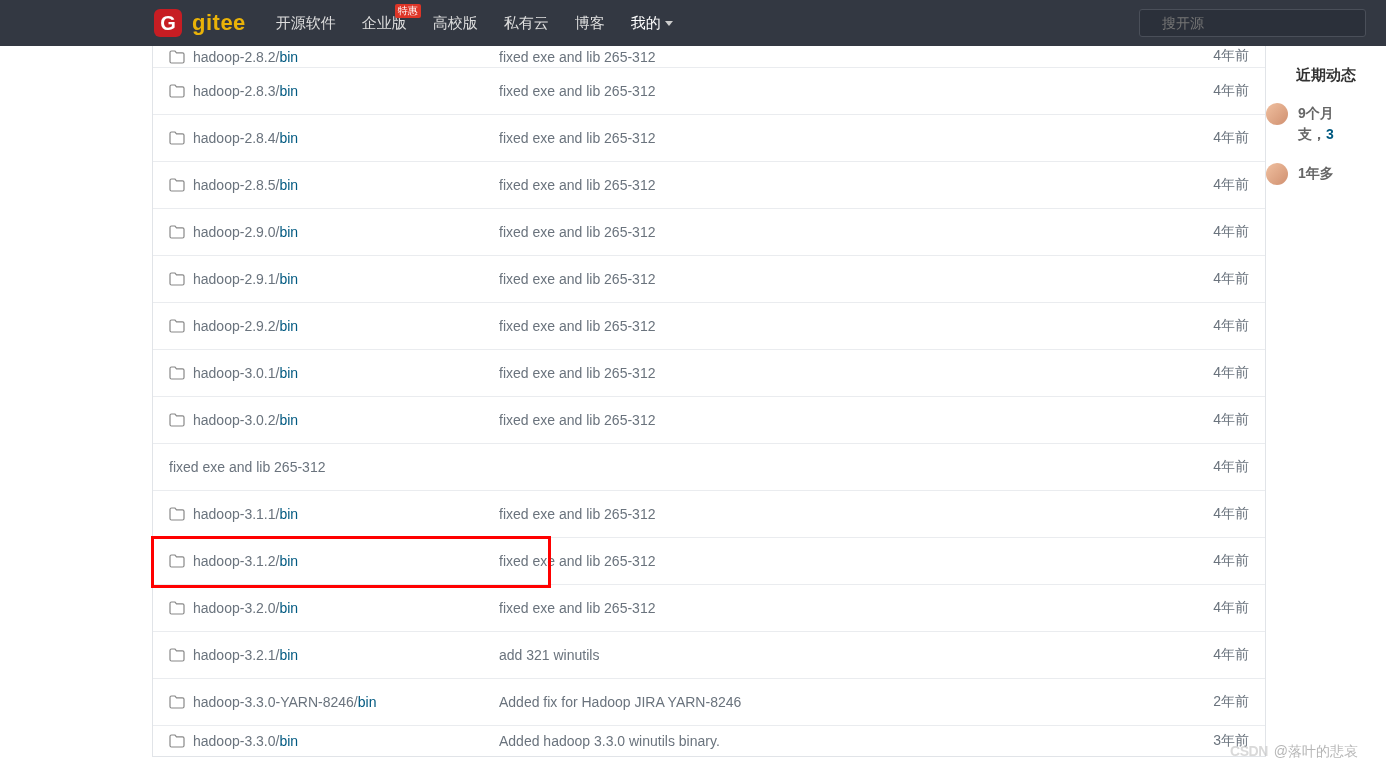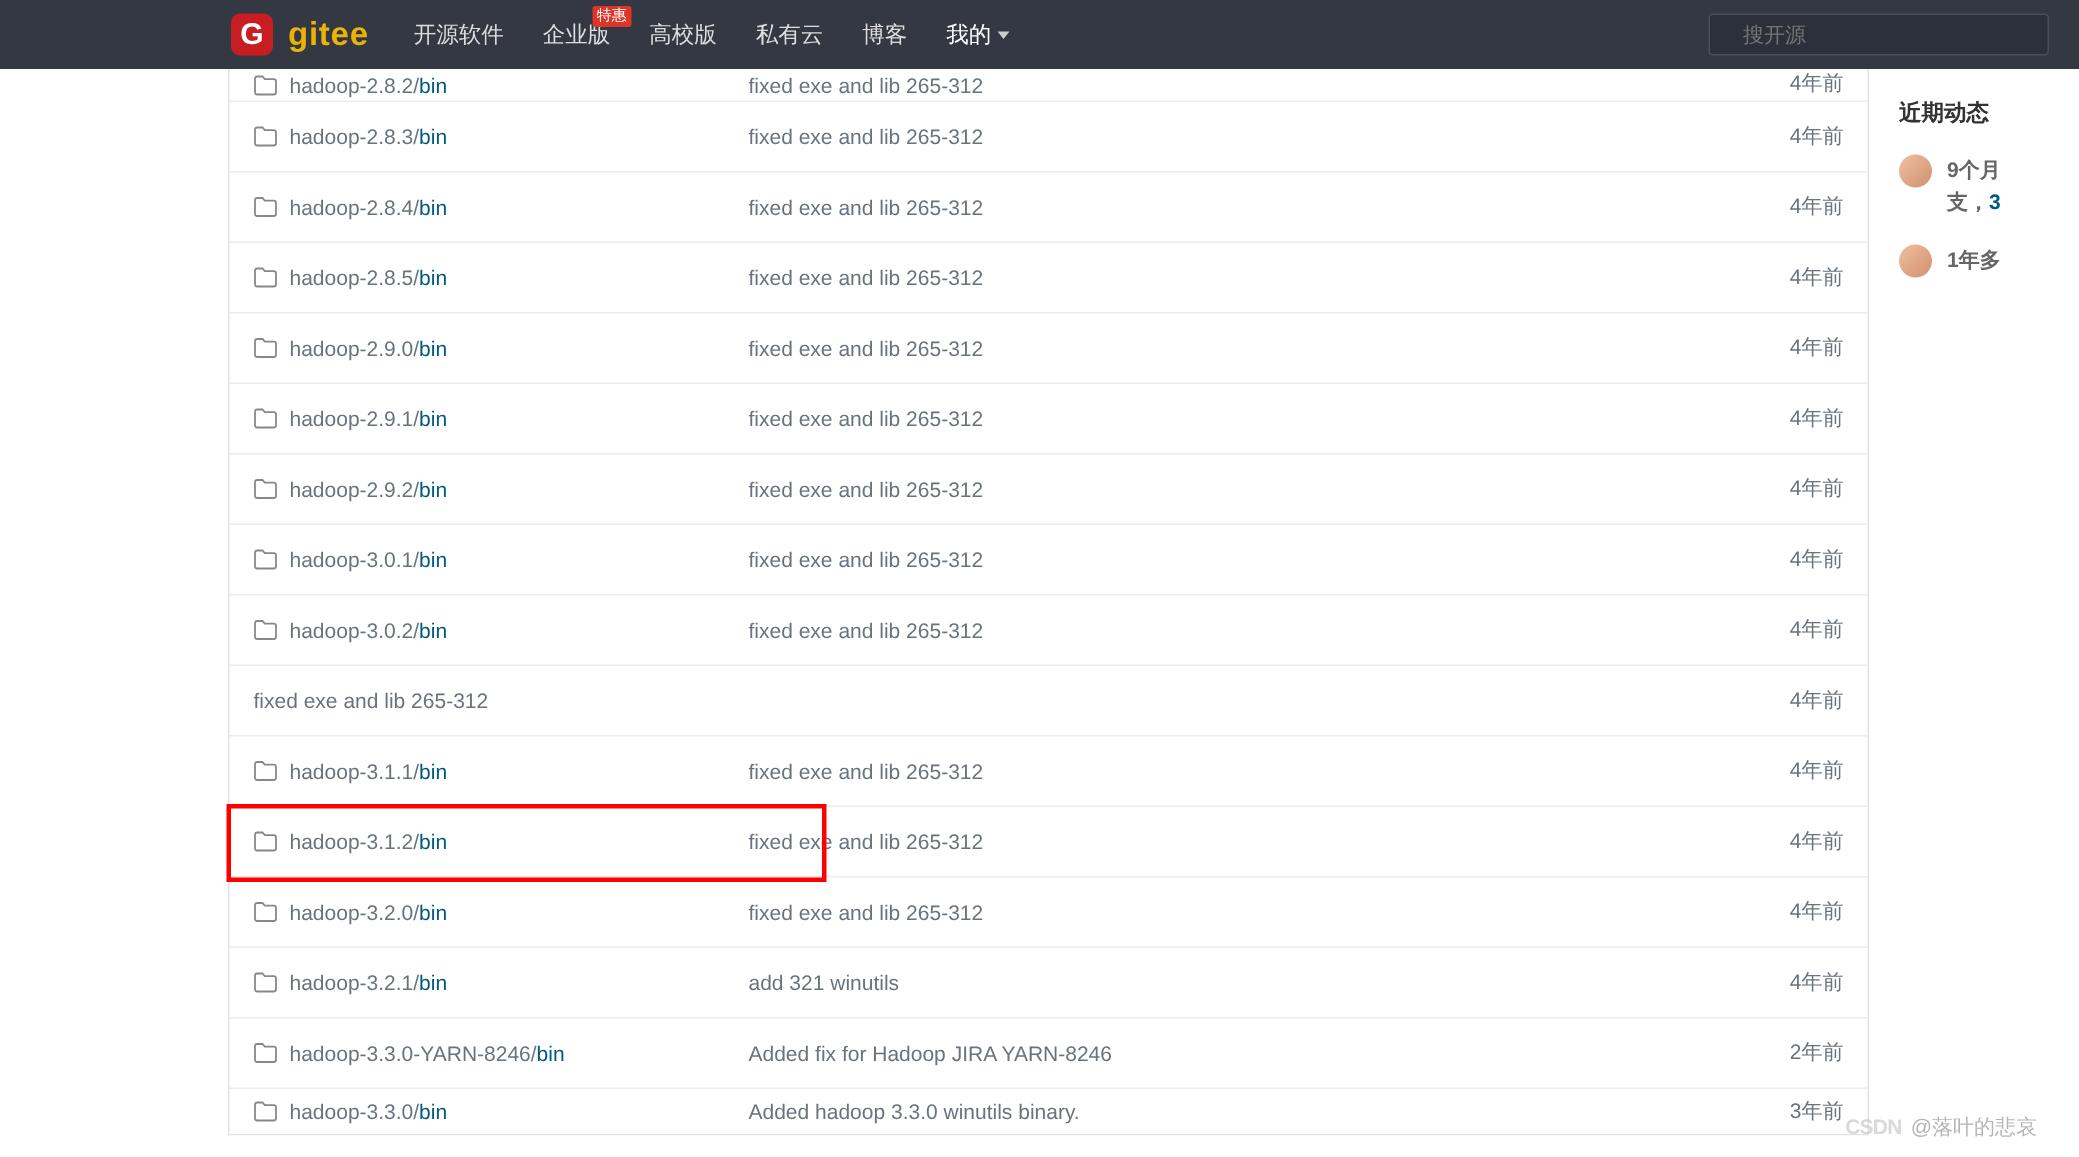--- a/index.html
+++ b/index.html
@@ -82,21 +82,20 @@
       min-width: 180px;
     }
     
     .main-wrap {
       display: flex;
       padding: 0;
     }
     .file-list {
       flex: 1;
       margin-left: 152px;
-      margin-right: 20px;
       border: 1px solid #e1e4e8;
       border-top: none;
     }
     .file-row {
       display: flex;
       align-items: center;
       border-bottom: 1px solid #eaecef;
       padding: 0 16px;
       height: 47px;
       font-size: 14px;
@@ -137,20 +136,21 @@
     .sidebar {
       width: 120px;
       padding: 20px 0 0 0;
       flex-shrink: 0;
     }
     .sidebar-title {
       font-size: 15px;
       color: #333;
       font-weight: 600;
       margin-bottom: 18px;
+      text-align: center;
     }
     .activity-item {
       display: flex;
       align-items: flex-start;
       margin-bottom: 18px;
       gap: 10px;
       font-weight: bold;
     }
     .avatar {
       width: 22px;

